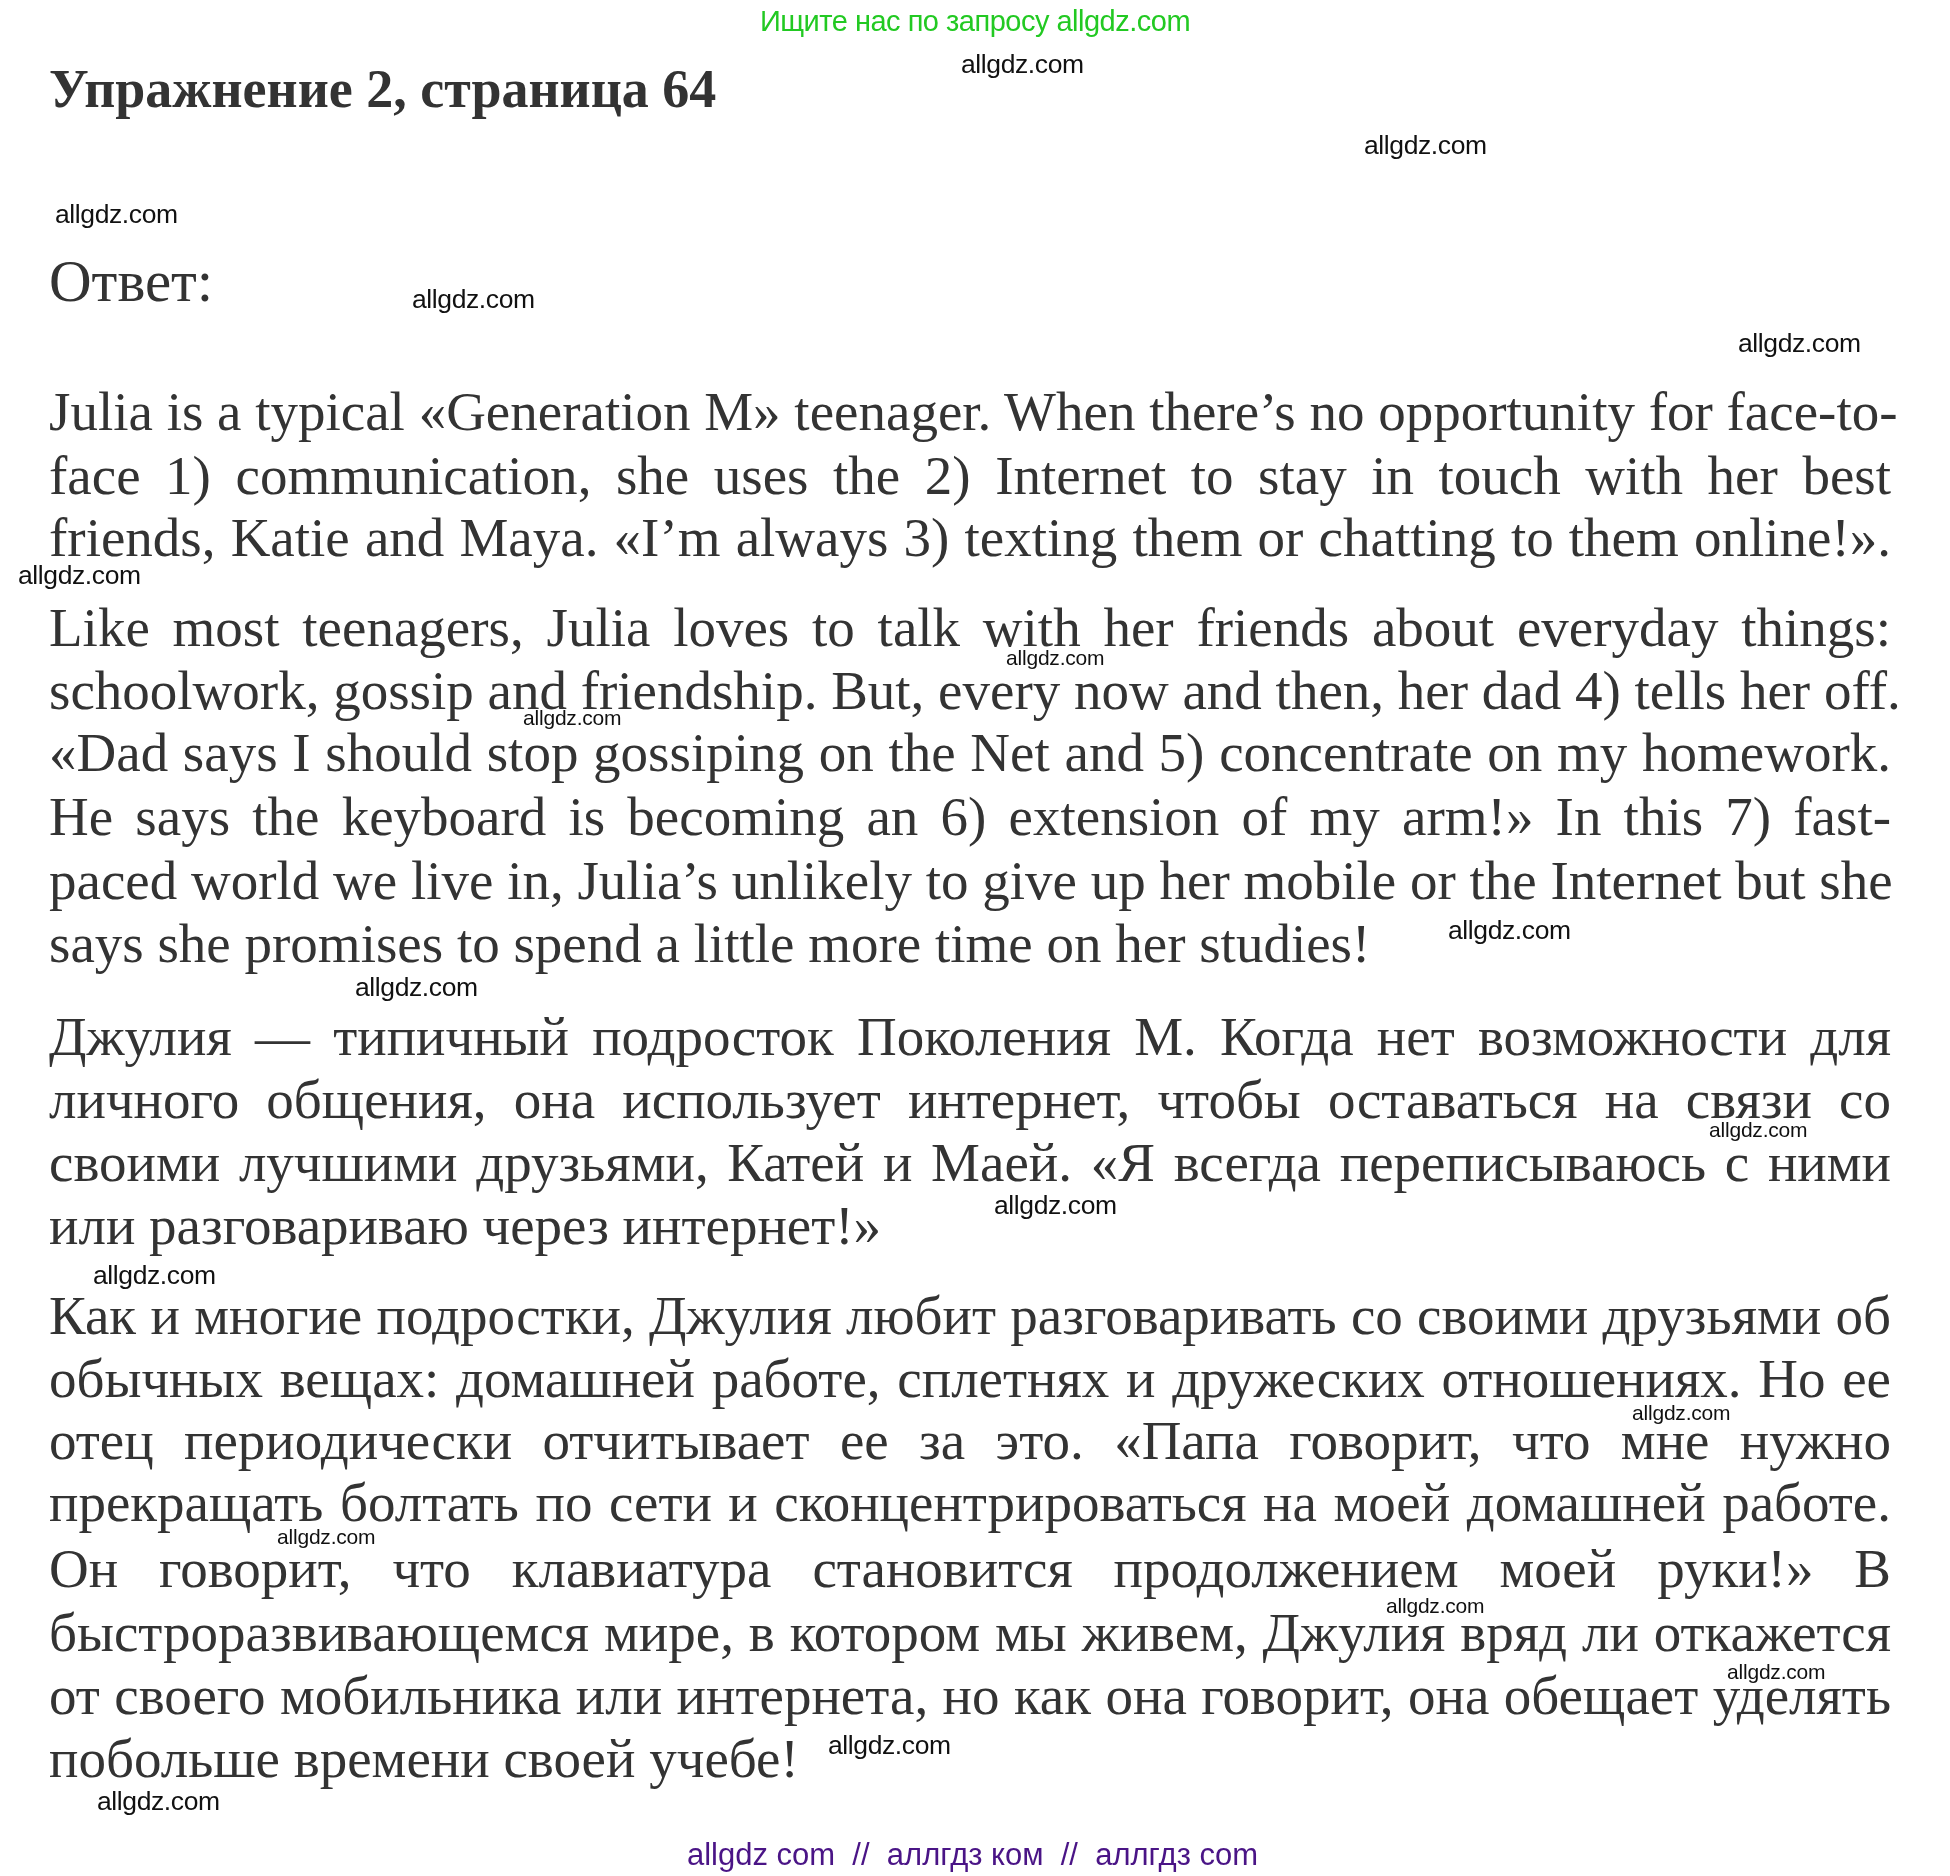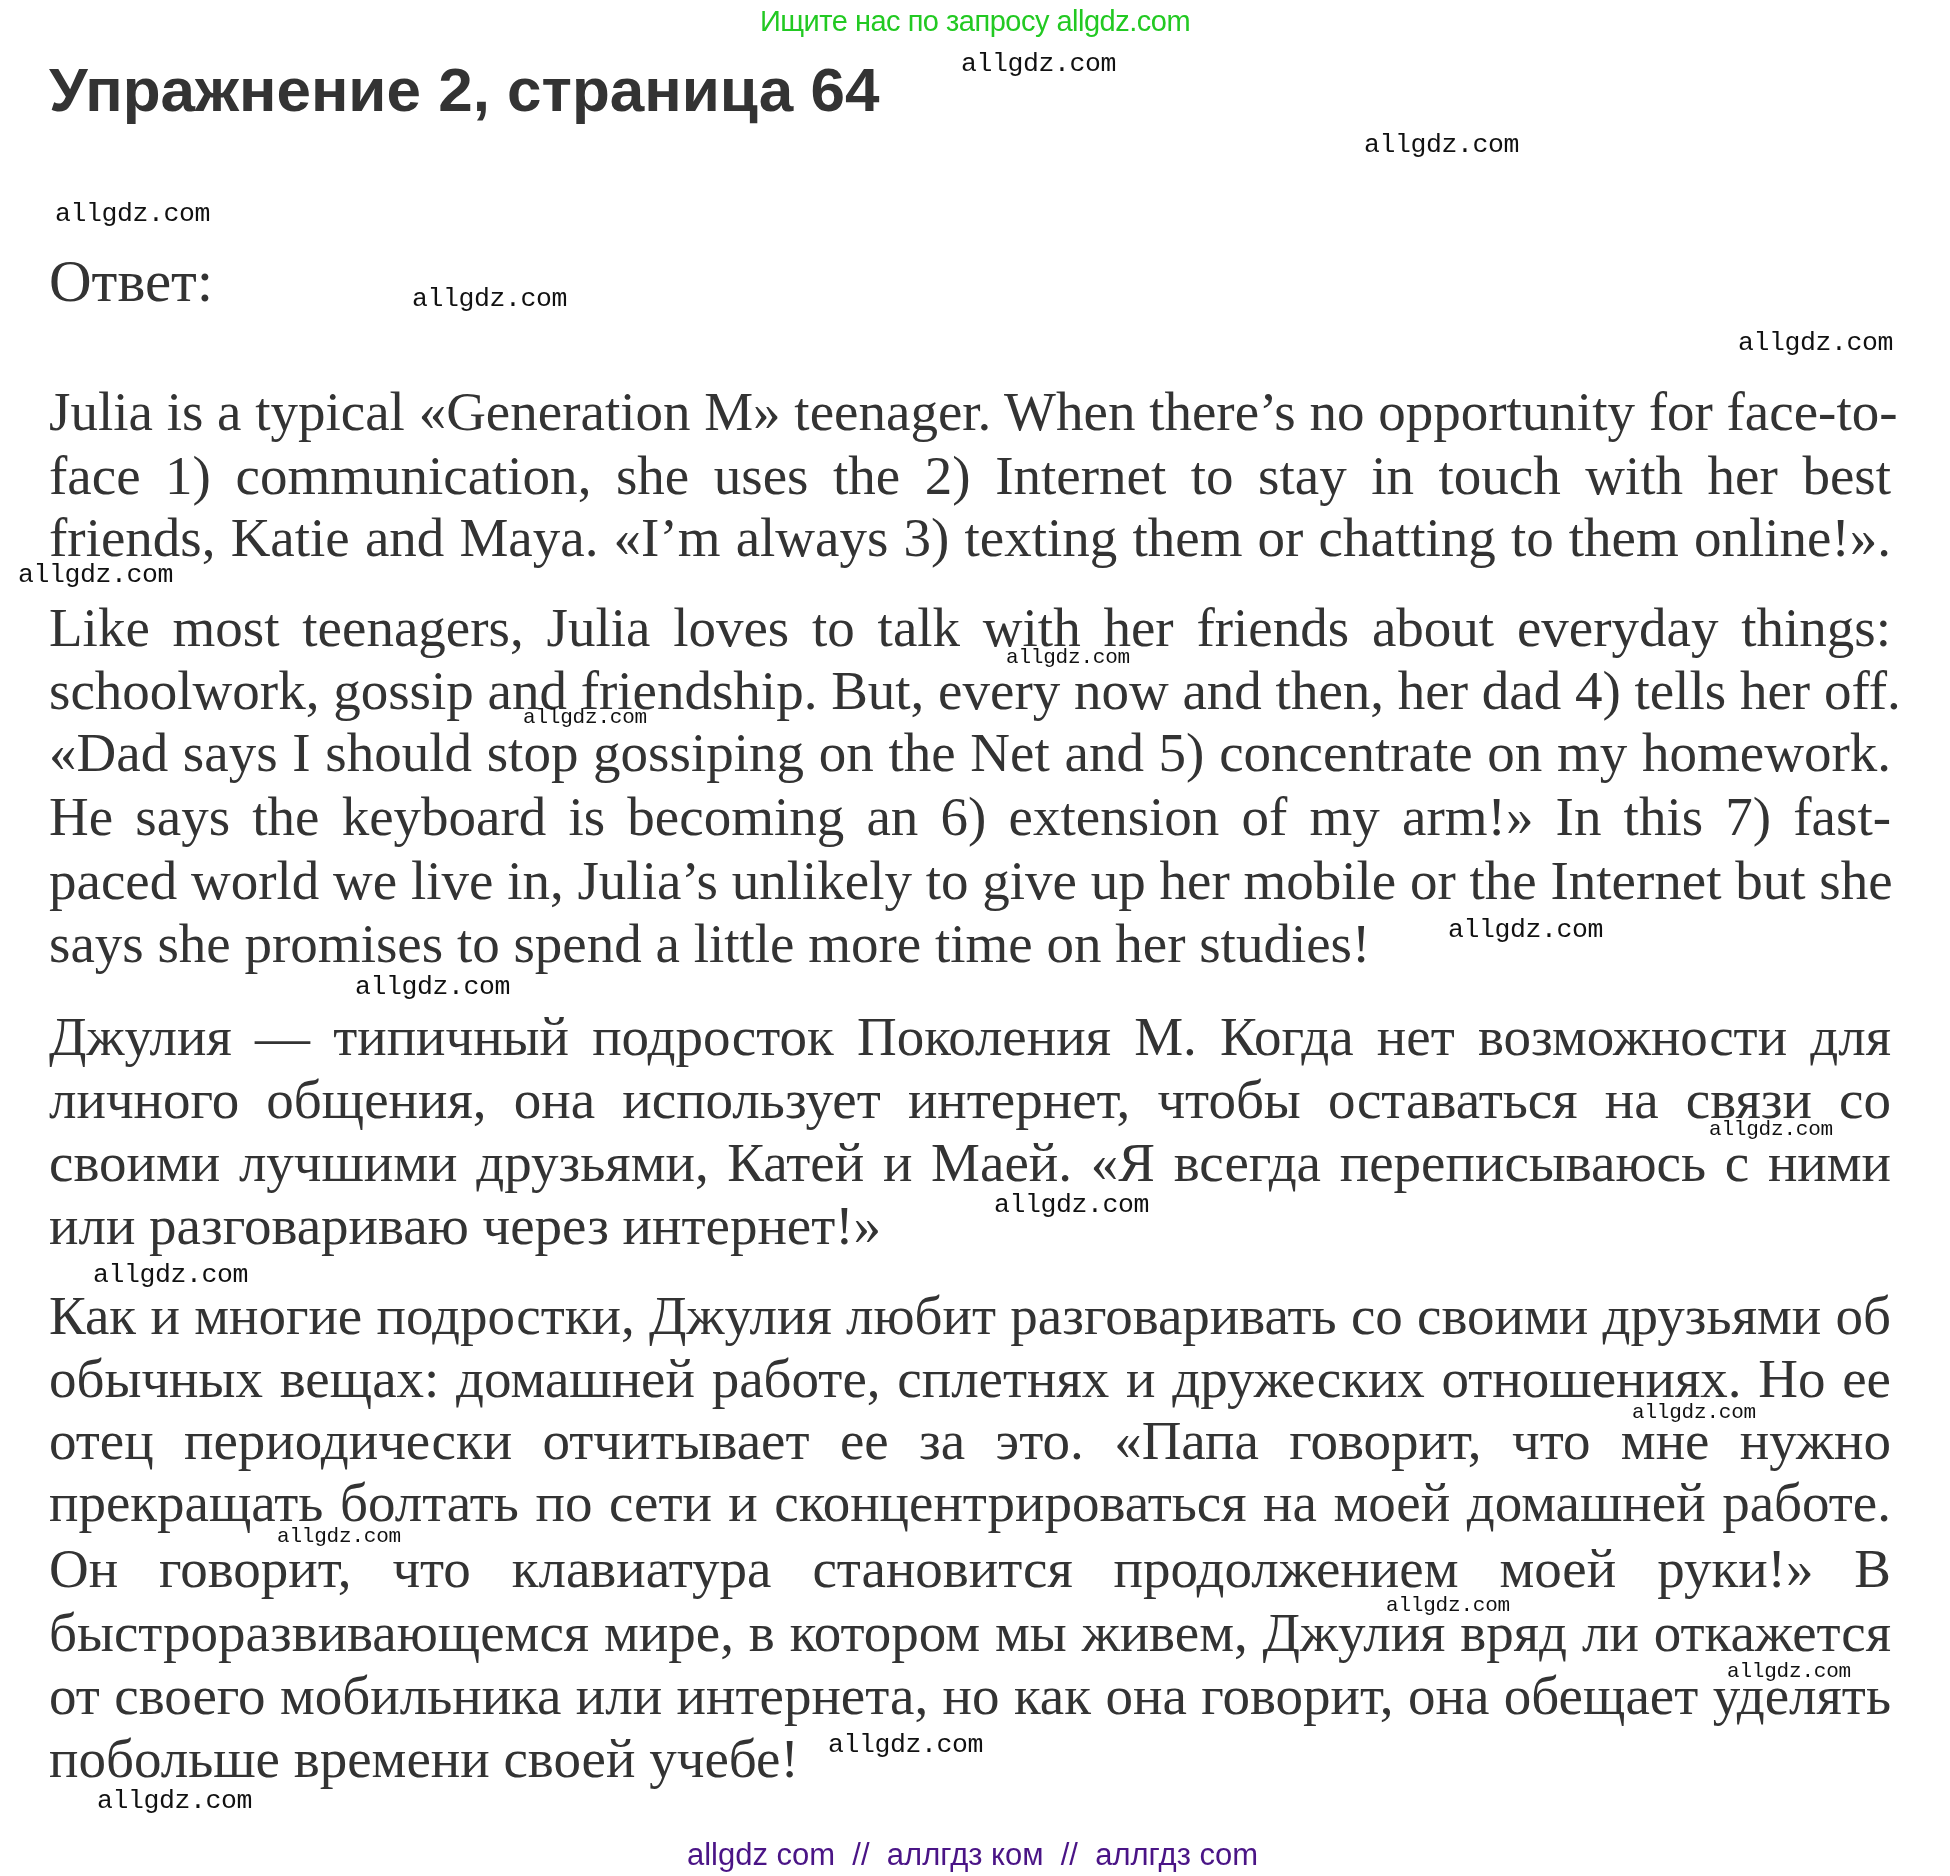--- a/index.html
+++ b/index.html
@@ -7,22 +7,22 @@
   .page { position: absolute; left: 0; top: 0; width: 1950px; height: 1877px; }
 
   .green-banner {
     position: absolute; left: 0; width: 1950px; top: 0; height: 42px;
     text-align: center; font-family: "Liberation Sans", sans-serif;
     font-size: 29px; line-height: 42px; color: #22c922;
     letter-spacing: -0.5px;
   }
   .title {
     position: absolute; left: 49px; top: 61px;
-    font-family: Liberation Sans, sans-serif; font-weight: bold;
-    font-size: 62px; line-height: 57px; color: #333333; white-space: nowrap;
+    font-family: Liberation Serif, serif; font-weight: bold;
+    font-size: 54px; line-height: 57px; color: #333333; white-space: nowrap;
   }
   .subtitle {
     position: absolute; left: 49px; top: 123px;
     font-family: "Liberation Serif", serif;
     font-size: 55px; line-height: 59px; color: #333333; white-space: nowrap;
   }
   .answer-label {
     position: absolute; left: 49px; top: 248px;
     font-family: "Liberation Serif", serif;
     font-size: 59px; line-height: 66px; color: #333333; white-space: nowrap;
@@ -32,21 +32,21 @@
     position: absolute; left: 49px; width: 1842px;
     font-family: "Liberation Serif", serif;
     font-size: 55px; line-height: 57px; height: 57px;
     color: #333333; white-space: nowrap; overflow: visible;
     text-align: justify; text-align-last: justify;
   }
   .line.last { text-align: right; text-align-last: left; }
   .line b { font-weight: normal; }
 
   .wm {
-    position: absolute; font-family: Liberation Mono, monospace;
+    position: absolute; font-family: Liberation Sans, sans-serif;
     color: #111111; white-space: nowrap; line-height: 1;
   }
   .wm.large { font-size: 26.5px; letter-spacing: -0.4px; }
   .wm.small { font-size: 21px; letter-spacing: -0.2px; }
 
   .footer {
     position: absolute; left: 0; width: 1950px; top: 1834px; height: 42px;
     text-align: center; font-family: "Liberation Sans", sans-serif;
     font-size: 31px; line-height: 42px; color: #4a1486; white-space: pre;
     padding-right: 5px; box-sizing: border-box;

